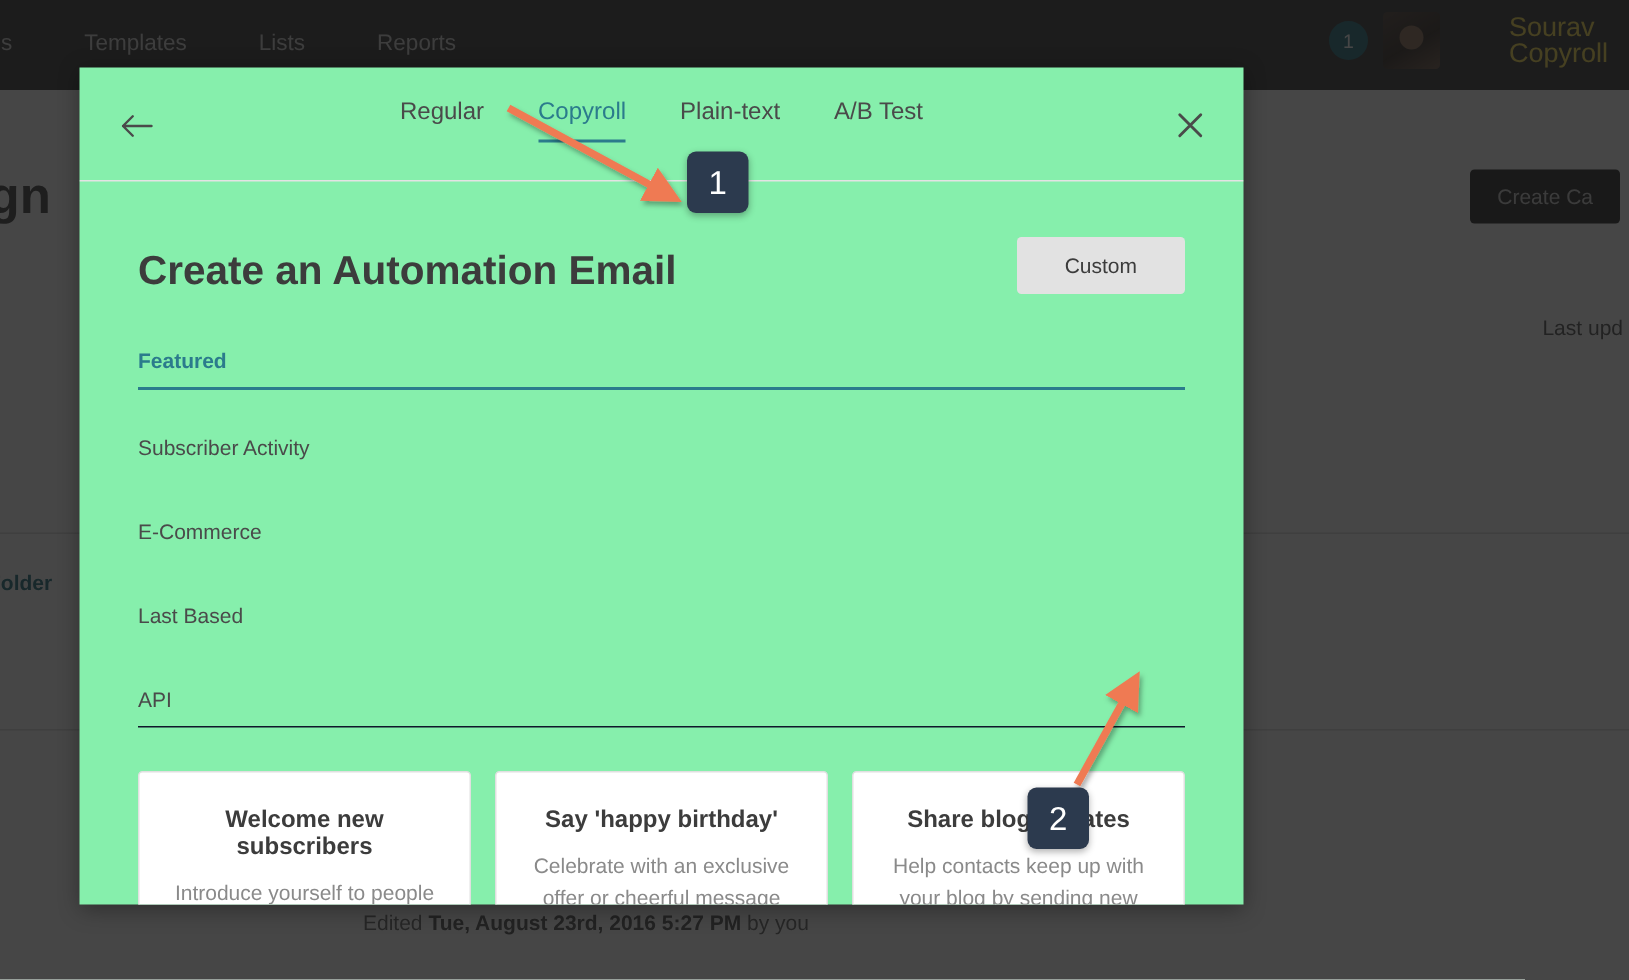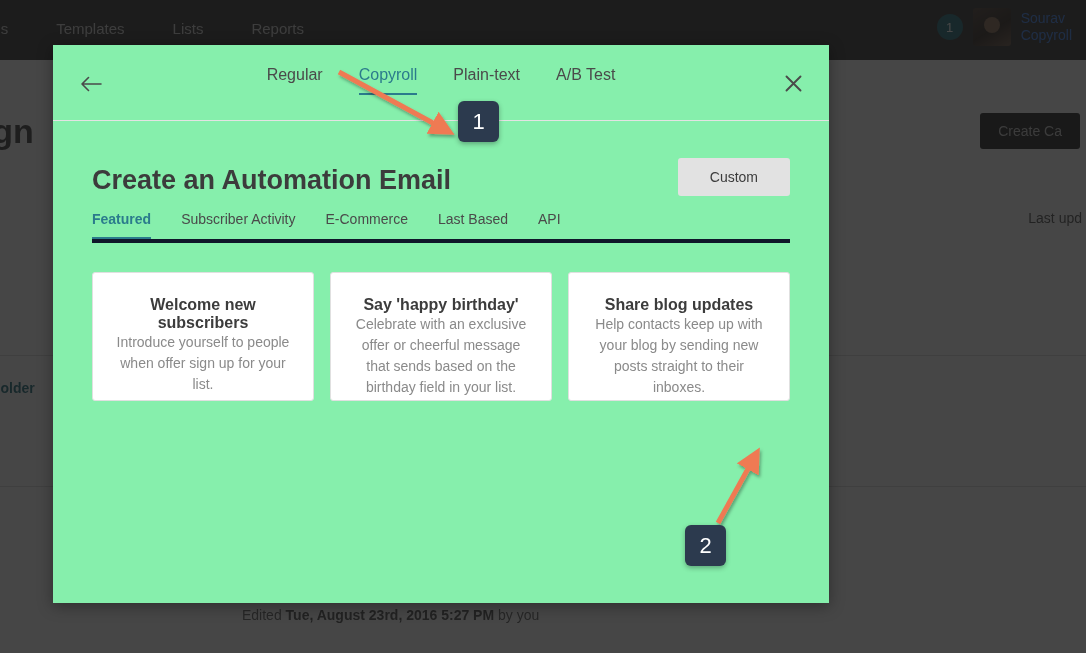--- a/index.html
+++ b/index.html
@@ -62,23 +62,24 @@
   }
   #bg-avatar::after {
     content: "";
     position: absolute;
     left: 11px; top: 9px;
     width: 16px; height: 16px;
     border-radius: 50%;
     background: #8a6a52;
   }
   #bg-username {
-    font-size: 14px;
+    font-size: 18px;
     line-height: 17px;
-    color: #3b82f6;
+    color: #fde047;
+    margin-left: 36px;
   }
 
   #bg-title {
     position: absolute;
     top: 112px; left: -36px;
     font-size: 34px;
     font-weight: 700;
     color: #3a3a3a;
     white-space: nowrap;
   }
@@ -208,22 +209,23 @@
     font-size: 14px;
     color: #3c3c3c;
     padding: 11px 32px;
     cursor: pointer;
   }
 
   
   #sub-tabs {
     display: flex;
     gap: 30px;
-    margin-top: 15px;
-    border-bottom: 4px solid #0f172a;
+    margin-top: 36px;
+    border-bottom: 1px solid #0f172a;
+    flex-direction: column;
   }
   .sub-tab {
     font-size: 14px;
     color: #4a4a4a;
     padding-bottom: 10px;
     cursor: pointer;
     white-space: nowrap;
   }
   .sub-tab.active {
     color: #2b7b8c;
@@ -244,20 +246,21 @@
     height: 129px;
     padding: 23px 20px 0;
     text-align: center;
     background: #fff;
     cursor: pointer;
   }
   .card-title {
     font-size: 16px;
     font-weight: 700;
     color: #3c3c3c;
+    margin-bottom: 11px;
   }
   .card-desc {
     font-size: 14px;
     color: #8a8a8a;
     line-height: 21px;
   }
 
   
   .anno-badge {
     position: absolute;

